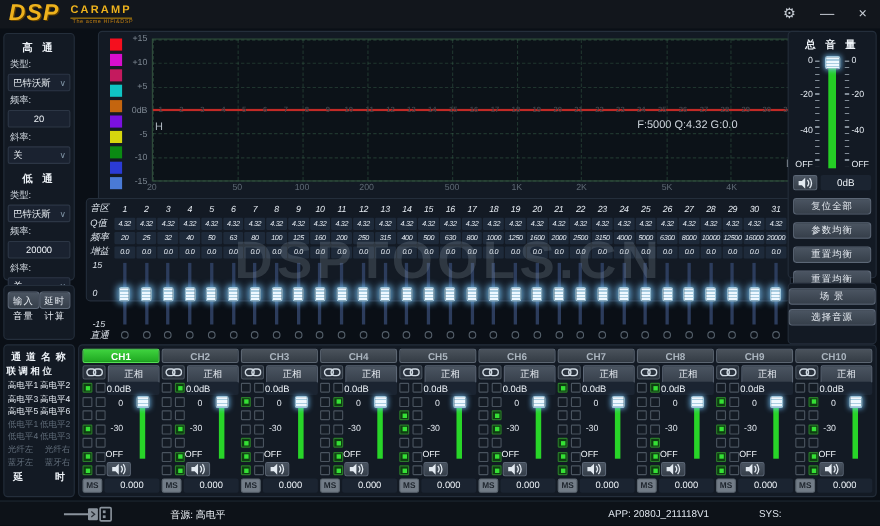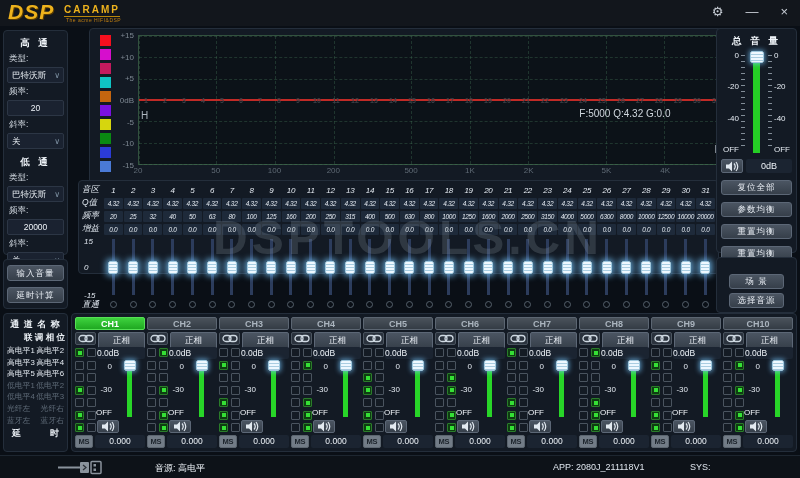--- a/index.html
+++ b/index.html
@@ -19,21 +19,21 @@
 
   
   .filters{left:3px;top:30px;width:65px;height:225px;padding:4px 3px;}
   .sec-title{text-align:center;color:#eef3f8;font-weight:bold;font-size:9.5px;letter-spacing:3px;margin:2px 0 3px;}
   .flabel{color:#cfd6de;font-size:8.5px;margin:3px 0 2px;padding-left:2px;}
   .dropdown{position:relative;height:16px;background:#1a2230;border:1px solid #2c3645;border-radius:2px;color:#eef3f8;font-size:8.5px;line-height:14px;padding:0 10px 0 4px;}
   .dd-chev{position:absolute;right:3px;top:1px;color:#7f93a4;font-size:8px;}
   .tinput{width:100%;height:16px;background:#1a2230;border:1px solid #2c3645;border-radius:2px;color:#eef3f8;font-size:8.5px;text-align:center;}
 
   
-  .lbtns{left:3px;top:259px;width:65px;height:50px;padding:5px 3px;display:flex;flex-direction:column;justify-content:space-between;}
+  .lbtns{left:3px;top:259px;width:65px;height:50px;padding:5px 3px;display:flex;flex-direction:row;justify-content:space-between;}
   .gbtn{height:16px;background:linear-gradient(#4b5562,#363f4a);border:1px solid #5c6776;border-radius:3px;color:#e9eef4;font-size:8.5px;text-align:center;line-height:14px;letter-spacing:1px;}
 
   
   .graph{left:89px;top:28px;width:641px;height:182px;}
   .swatches{position:absolute;left:10px;top:6px;display:flex;flex-direction:column;gap:3px;}
   .swatch{width:11px;height:11px;}
   .dbcol{position:absolute;left:25px;top:6px;width:21px;height:130px;}
   .db-label{position:absolute;right:2px;transform:translateY(-50%);color:#7d8792;font-size:8px;}
   .plot{position:absolute;left:48px;top:6px;width:586px;height:130px;border:1px solid #33523f;background:#0c1218;}
   .hline{position:absolute;left:0;right:0;border-top:1px dashed rgba(70,120,90,.35);}
@@ -71,27 +71,27 @@
   .mscale.right{right:0;text-align:left;}
   .mticks{position:absolute;top:4px;bottom:4px;width:4px;background:repeating-linear-gradient(to bottom,#828d98 0 1px,transparent 1px 6px);}
   .mticks.left{left:20px;}
   .mticks.right{right:20px;}
   .mbar{position:absolute;left:50%;top:8px;bottom:2px;width:7px;margin-left:-3.5px;background:#25ce25;}
   .mthumb{position:absolute;left:50%;top:0;width:14px;height:12px;margin-left:-7px;border-radius:2px;border:1px solid #9ec7dd;background:repeating-linear-gradient(to bottom,#eef8ff 0 2px,#a9cde1 2px 3px);box-shadow:0 0 5px 1px rgba(120,200,255,.7);}
   .muterow{display:flex;gap:3px;margin-top:4px;height:14px;}
   .spkbtn{width:22px;height:14px;background:linear-gradient(#4b5562,#363f4a);border:1px solid #5c6776;border-radius:2px;display:flex;align-items:center;justify-content:center;padding:0;}
   .valbox{flex:1;background:#1b2431;border-radius:2px;color:#eef3f8;font-size:9px;text-align:center;line-height:14px;}
   .mbtn{height:15px;margin-top:7px;background:linear-gradient(#4b5562,#363f4a);border:1px solid #5c6776;border-radius:3px;color:#e9eef4;font-size:8.5px;text-align:center;line-height:13px;letter-spacing:1px;}
-  .scene{left:716px;top:257px;width:81px;height:56px;padding:12px;}
+  .scene{left:716px;top:257px;width:81px;height:56px;padding:0;}
   .scene .mbtn{margin-top:4px;}
 
   
   .names{left:3px;top:313px;width:65px;height:139px;padding:4px 2px 3px;display:flex;flex-direction:column;}
   .names-title{text-align:center;color:#eef3f8;font-weight:bold;font-size:9px;letter-spacing:1px;height:14px;}
-  .names-lp{text-align:right;color:#eef3f8;font-weight:bold;font-size:8.5px;height:13px;}
+  .names-lp{text-align:left;color:#eef3f8;font-weight:bold;font-size:8.5px;height:13px;}
   .srcrow{display:flex;justify-content:space-between;padding:0 1px;font-size:7.8px;height:11.6px;color:#e4eaf1;}
   .srcrow.dim{color:#5f6b78;}
   .delayrow{display:flex;justify-content:space-between;padding:0 6px;color:#eef3f8;font-weight:bold;font-size:9px;height:13px;margin-top:1px;}
 
   
   .channels{left:71px;top:313px;width:726px;height:139px;padding:3px;display:flex;gap:2px;}
   .chstrip{flex:1;display:flex;flex-direction:column;}
   .chhead{height:13px;background:linear-gradient(#4a525b,#343c45);border:1px solid #5c6672;border-radius:2px;color:#aab4be;font-size:9px;font-weight:bold;text-align:center;line-height:12px;}
   .chhead.active{background:linear-gradient(#3ed23e,#1fa821);border-color:#55e055;color:#fff;}
   .chrow{display:flex;gap:2px;margin-top:2px;height:13px;}

